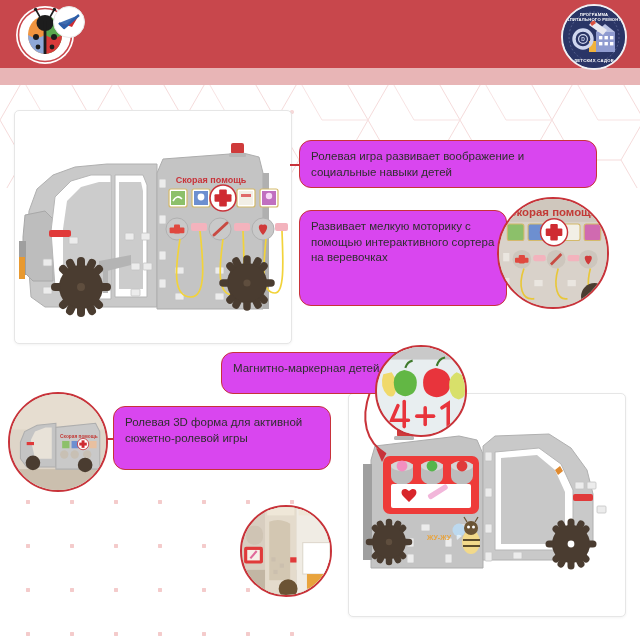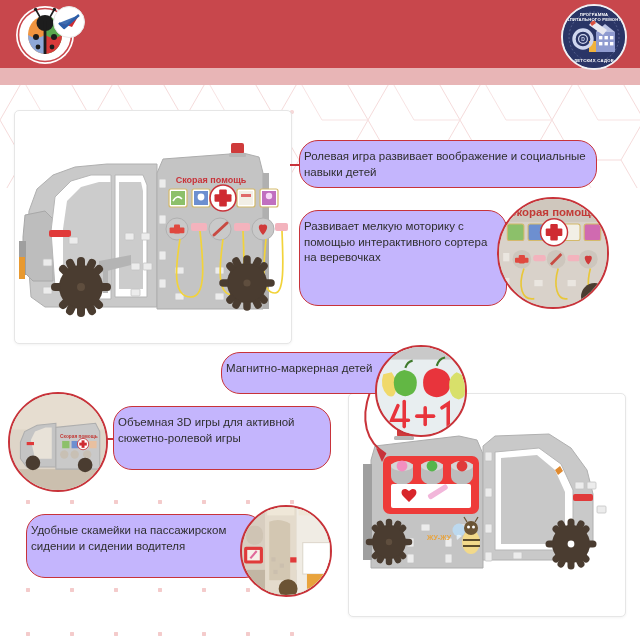--- a/index.html
+++ b/index.html
@@ -71,23 +71,23 @@
   
   .card{
     position:absolute;background:#fff;border:1px solid #e6e6e6;border-radius:5px;
     box-shadow:0 1px 3px rgba(0,0,0,.05);
   }
   #card-main{left:14px;top:110px;width:276px;height:232px;}
   #card-rear{left:348px;top:393px;width:276px;height:222px;}
 
   
   .callout{
-    position:absolute;background:#c4b5fd;border:1.6px solid #c8333a;border-radius:19px;
+    position:absolute;background:#d946ef;border:1.6px solid #c8333a;border-radius:12px;
     color:#2e2e2e;font-size:11.5px;line-height:15.5px;
-    padding:8px 4px;box-sizing:border-box;z-index:9;
+    padding:8px 11px;box-sizing:border-box;z-index:9;
   }
 
   #co-role{left:299px;top:140px;width:298px;height:48px;}
   #co-motor{left:299px;top:210px;width:208px;height:96px;}
   #co-board{left:221px;top:352px;width:192px;height:42px;}
   #co-3d{left:113px;top:406px;width:218px;height:64px;}
   #co-bench{left:26px;top:514px;width:238px;height:64px;}
 
   
   .conn{position:absolute;background:#c8333a;z-index:8;}
@@ -517,20 +517,17 @@
 
   <div class="callout" id="co-motor">
     <span>Развивает мелкую моторику с помощью интерактивного сортера на веревочках</span>
   </div>
 
   <div class="callout" id="co-board">
     <span>Магнитно-маркерная детей</span>
   </div>
 
   <div class="callout" id="co-3d">
-    <span>Объемная 3D игры для активной сюжетно-ролевой игры</span>
-  </div>
-
-  <div class="callout" id="co-bench">
-    <span>Удобные скамейки на пассажирском сидении и сидении водителя</span>
-  </div>
+    <span>Ролевая 3D форма для активной сюжетно-ролевой игры</span>
+  </div>
+
 
 </div>
 
 </body></html>

